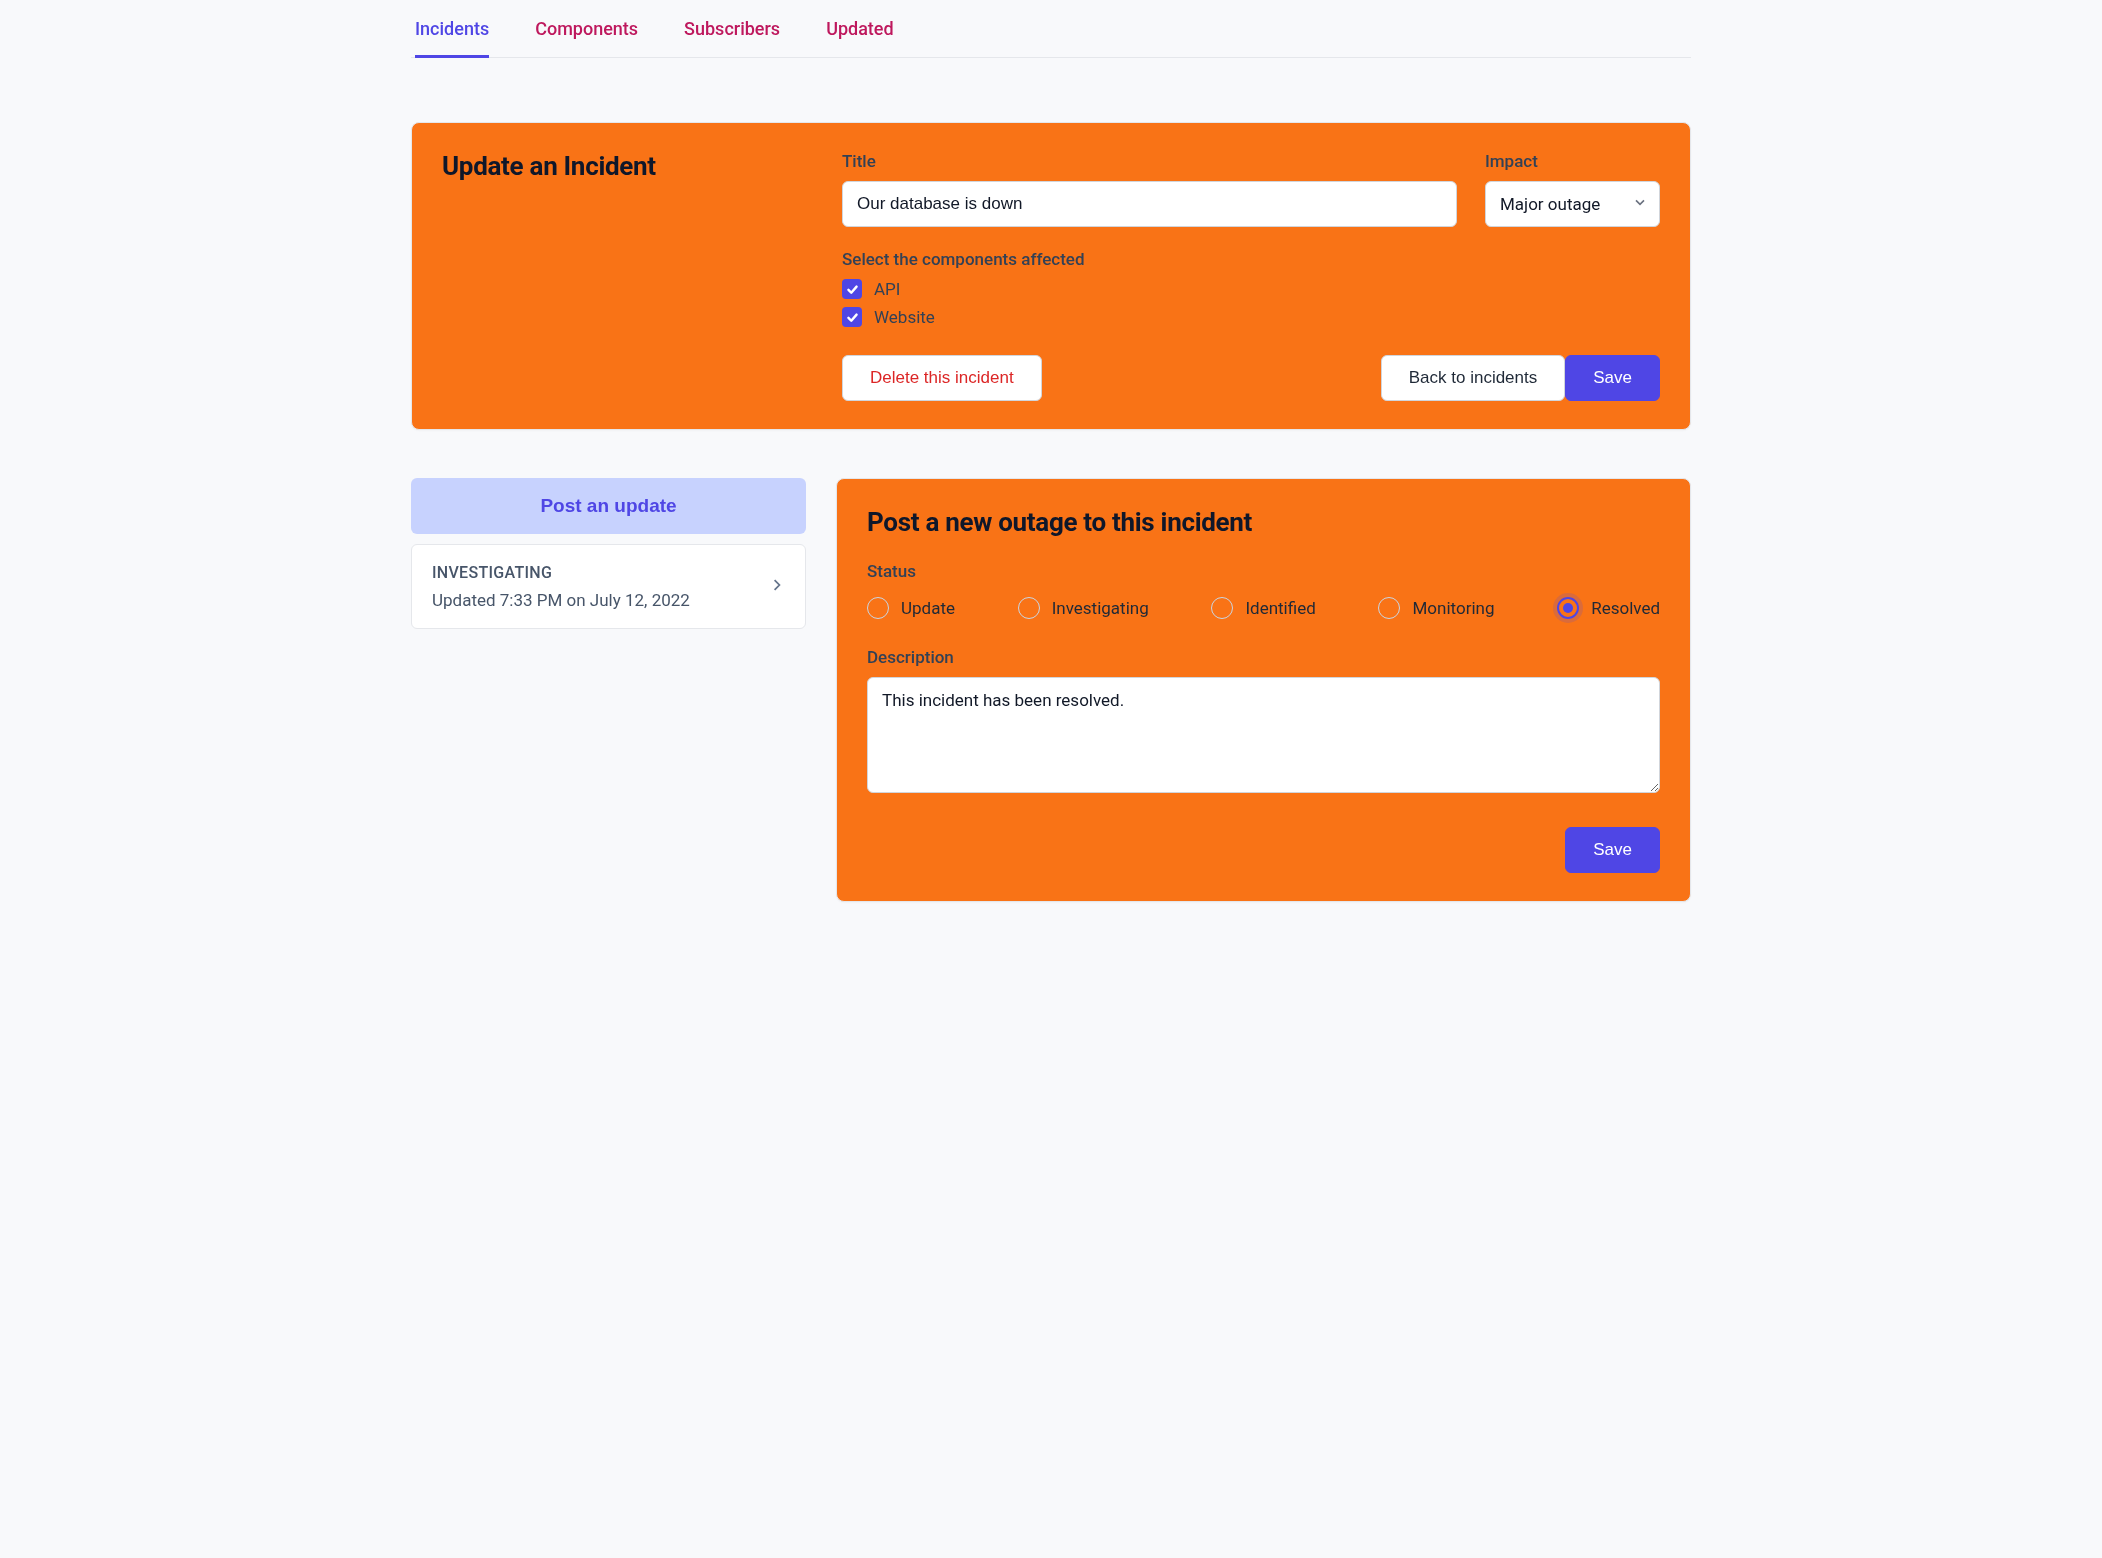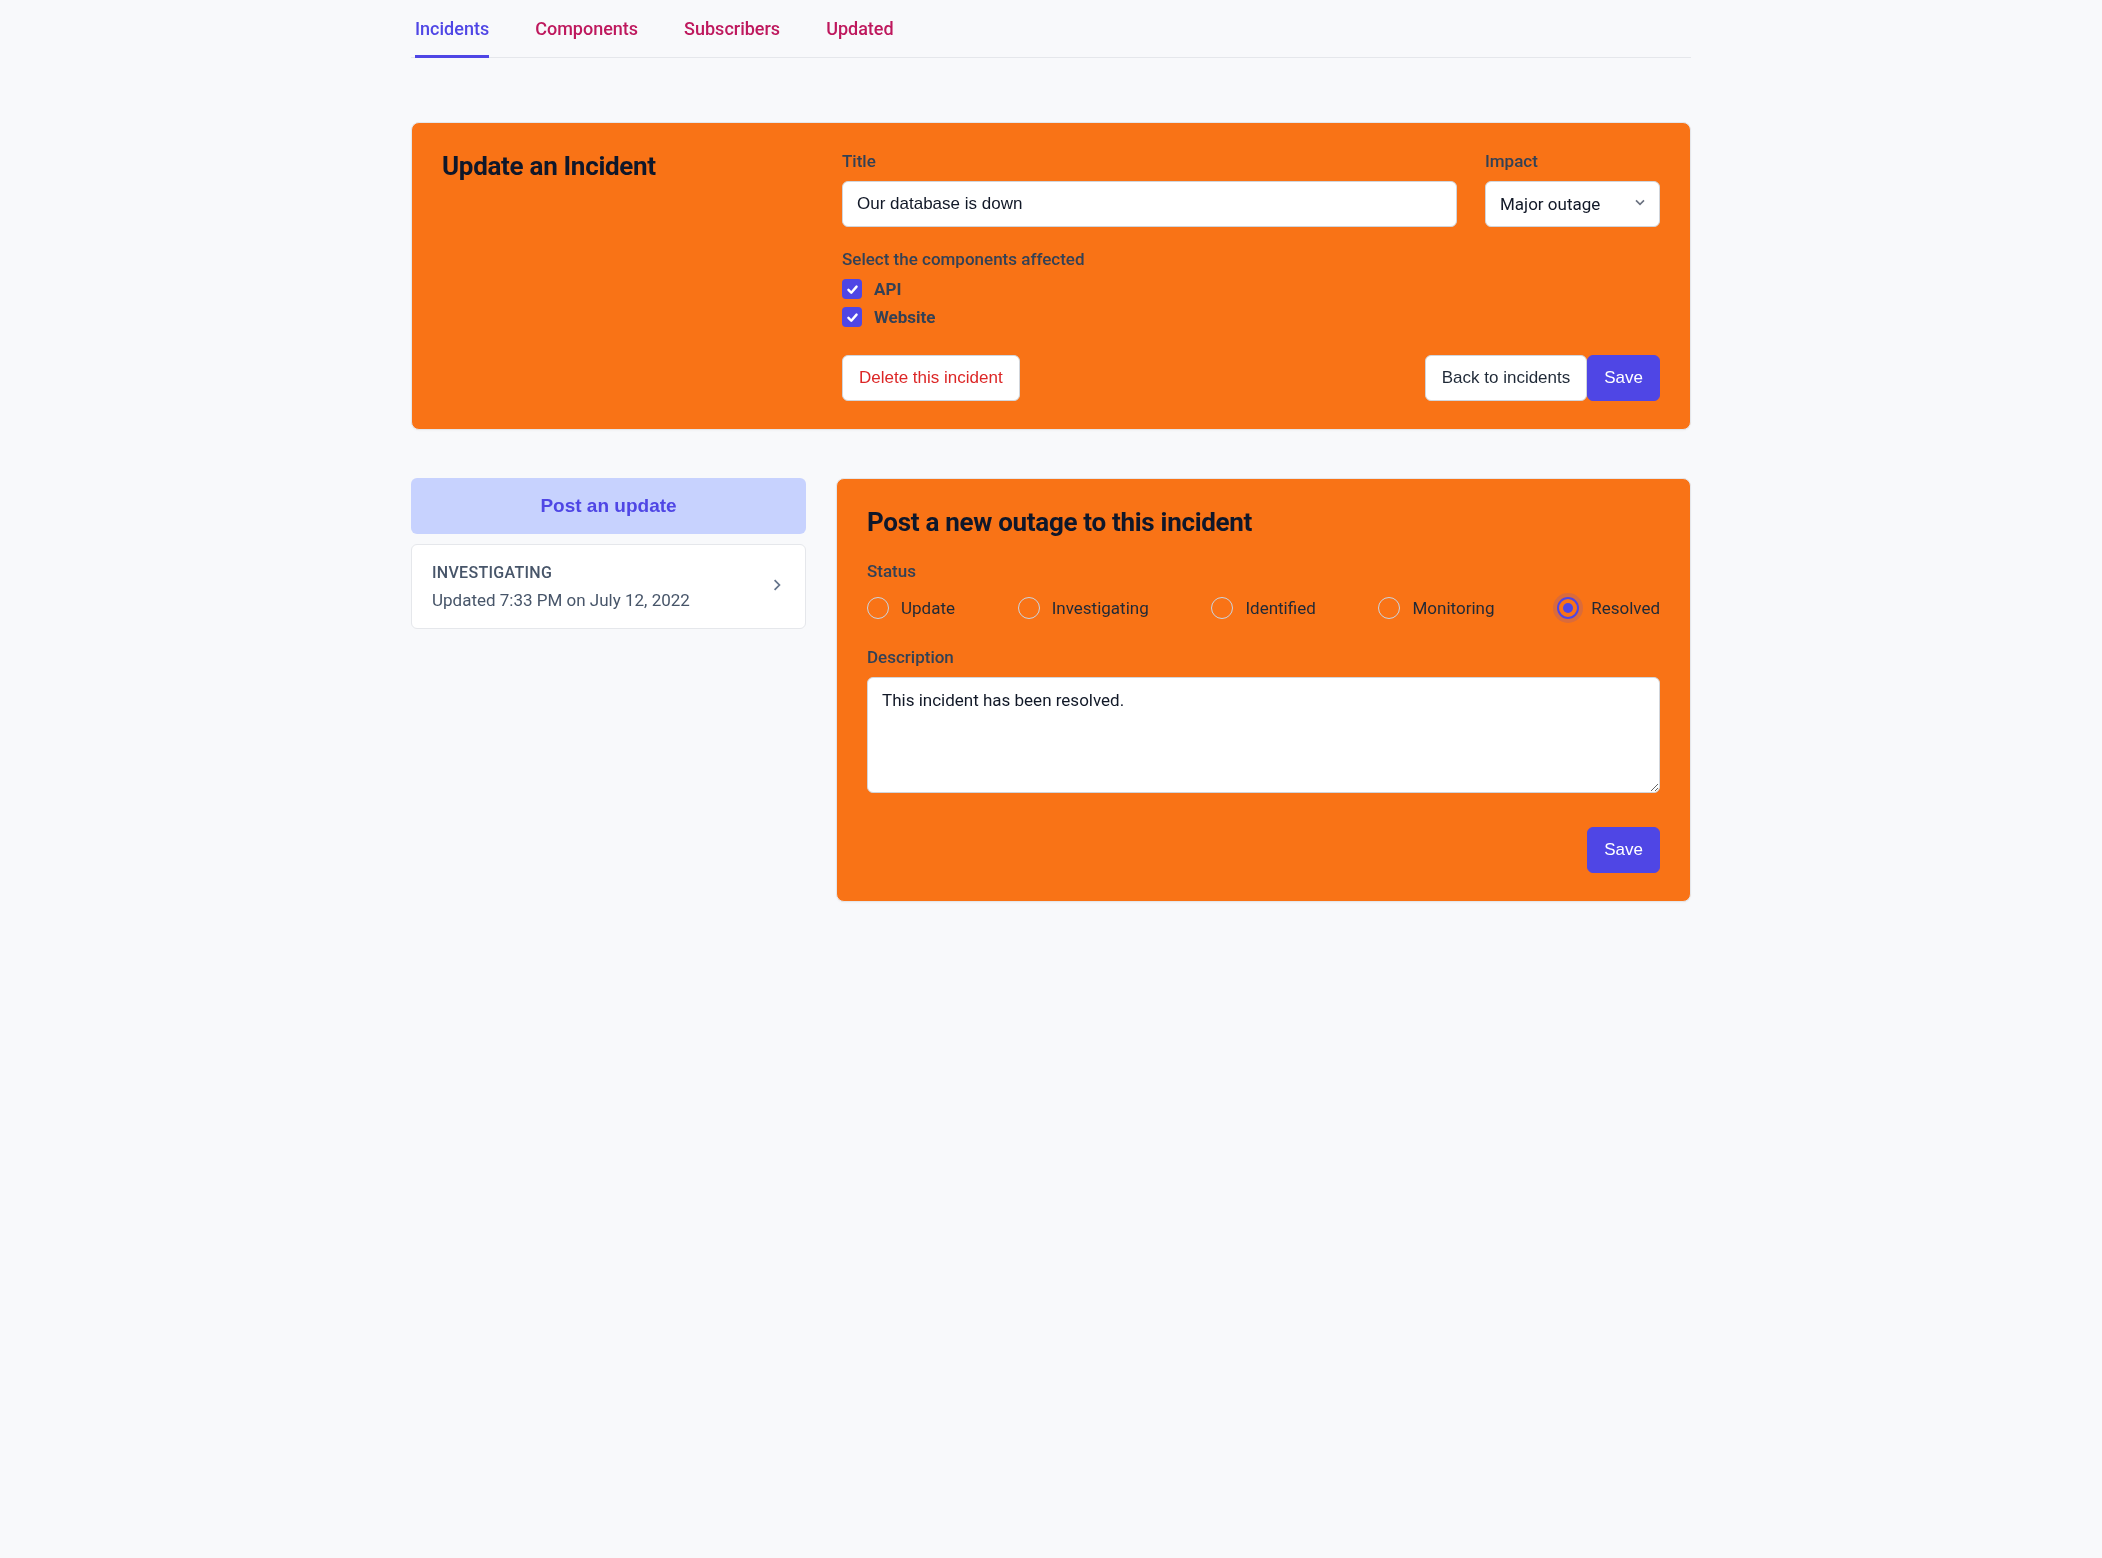--- a/index.html
+++ b/index.html
@@ -98,21 +98,20 @@
       transform: translateY(-50%);
       color: #6b7280;
       pointer-events: none;
     }
     .components-block { margin-bottom: 28px; }
     .checkbox-row {
       display: flex;
       align-items: center;
       gap: 12px;
       margin-top: 8px;
-      font-weight: bold;
     }
     .checkbox {
       width: 20px;
       height: 20px;
       border-radius: 4px;
       background: #4f46e5;
       display: flex;
       align-items: center;
       justify-content: center;
       cursor: pointer;
@@ -121,21 +120,21 @@
     .checkbox svg { color: #fff; }
     .checkbox-label { font-size: 17px; color: #334155; }
     .button-row {
       display: flex;
       justify-content: space-between;
       align-items: center;
     }
     .button-group { display: flex; }
     .btn {
       height: 46px;
-      padding: 0 16px;
+      padding: 0 27px;
       font-size: 17px;
       font-weight: 500;
       border-radius: 6px;
       cursor: pointer;
       display: inline-flex;
       align-items: center;
       justify-content: center;
     }
     .btn-outline {
       background: #fff;

